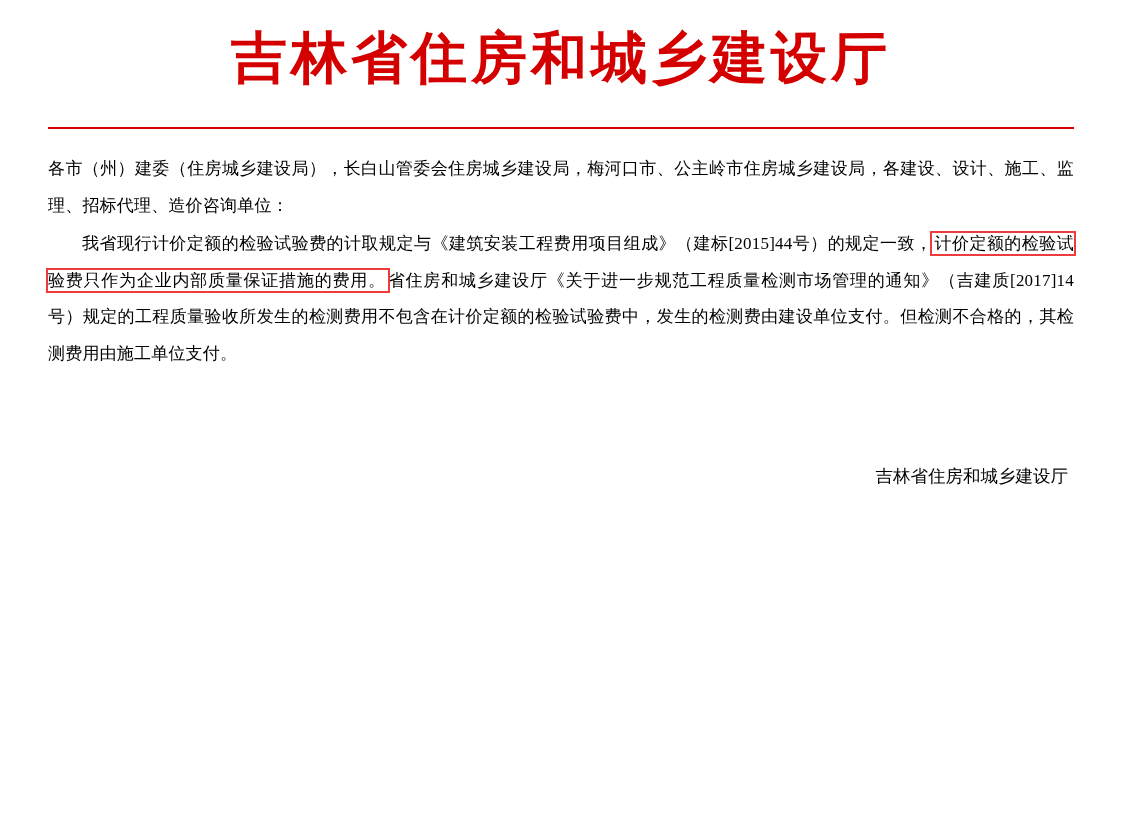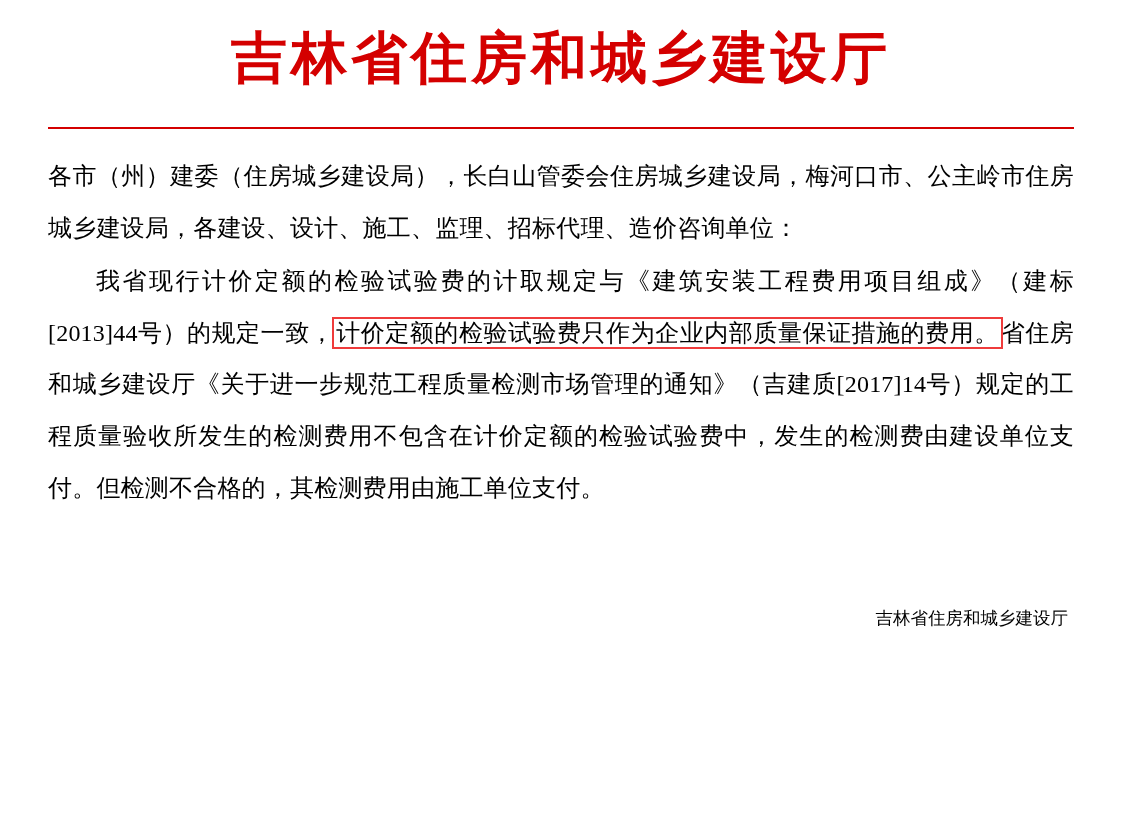--- a/index.html
+++ b/index.html
@@ -44,21 +44,21 @@
     margin: 36px 0 0 0;
   }
   .subject {
     text-align: center;
     font-size: 21px;
     font-weight: bold;
     margin-top: 28px;
     letter-spacing: 1px;
   }
   .body-text {
-    font-size: 24px;
+    font-size: 17px;
     line-height: 2.15;
     margin-top: 22px;
     text-align: justify;
     letter-spacing: 0.2px;
   }
   .para {
     margin: 0 0 2px 0;
   }
   .indent {
     text-indent: 2em;
@@ -86,21 +86,21 @@
 
 
   <hr class="red-rule">
 
 
   <div class="body-text">
 
     <p class="para">各市（州）建委（住房城乡建设局），长白山管委会住房城乡建设局，梅河口市、公主岭市住房城乡建设局，各建设、设计、施工、监理、招标代理、造价咨询单位：</p>
 
 
-    <p class="para indent"><span>我省现行计价定额的检验试验费的计取规定与《建筑安装工程费用项目组成》（建标[2013]44号）的规定一致，</span><span class="hl-box">计价定额的检验试验费只作为企业内部质量保证措施的费用。</span><span>省住房和城乡建设厅《关于进一步规范工程质量检测市场管理的通知》（吉建质[2017]14号）规定的工程质量验收所发生的检测费用不包含在计价定额的检验试验费中，发生的检测费由建设单位支付。但检测不合格的，其检测费用由施工单位支付。</span></p>
+    <p class="para indent"><span>我省现行计价定额的检验试验费的计取规定与《建筑安装工程费用项目组成》（建标[2015]44号）的规定一致，</span><span class="hl-box">计价定额的检验试验费只作为企业内部质量保证措施的费用。</span><span>省住房和城乡建设厅《关于进一步规范工程质量检测市场管理的通知》（吉建质[2017]14号）规定的工程质量验收所发生的检测费用不包含在计价定额的检验试验费中，发生的检测费由建设单位支付。但检测不合格的，其检测费用由施工单位支付。</span></p>
 
   </div>
 
   <div class="signature">
     <span class="sig-line">吉林省住房和城乡建设厅</span>
   </div>
 
 </div>
 
 </body></html>

